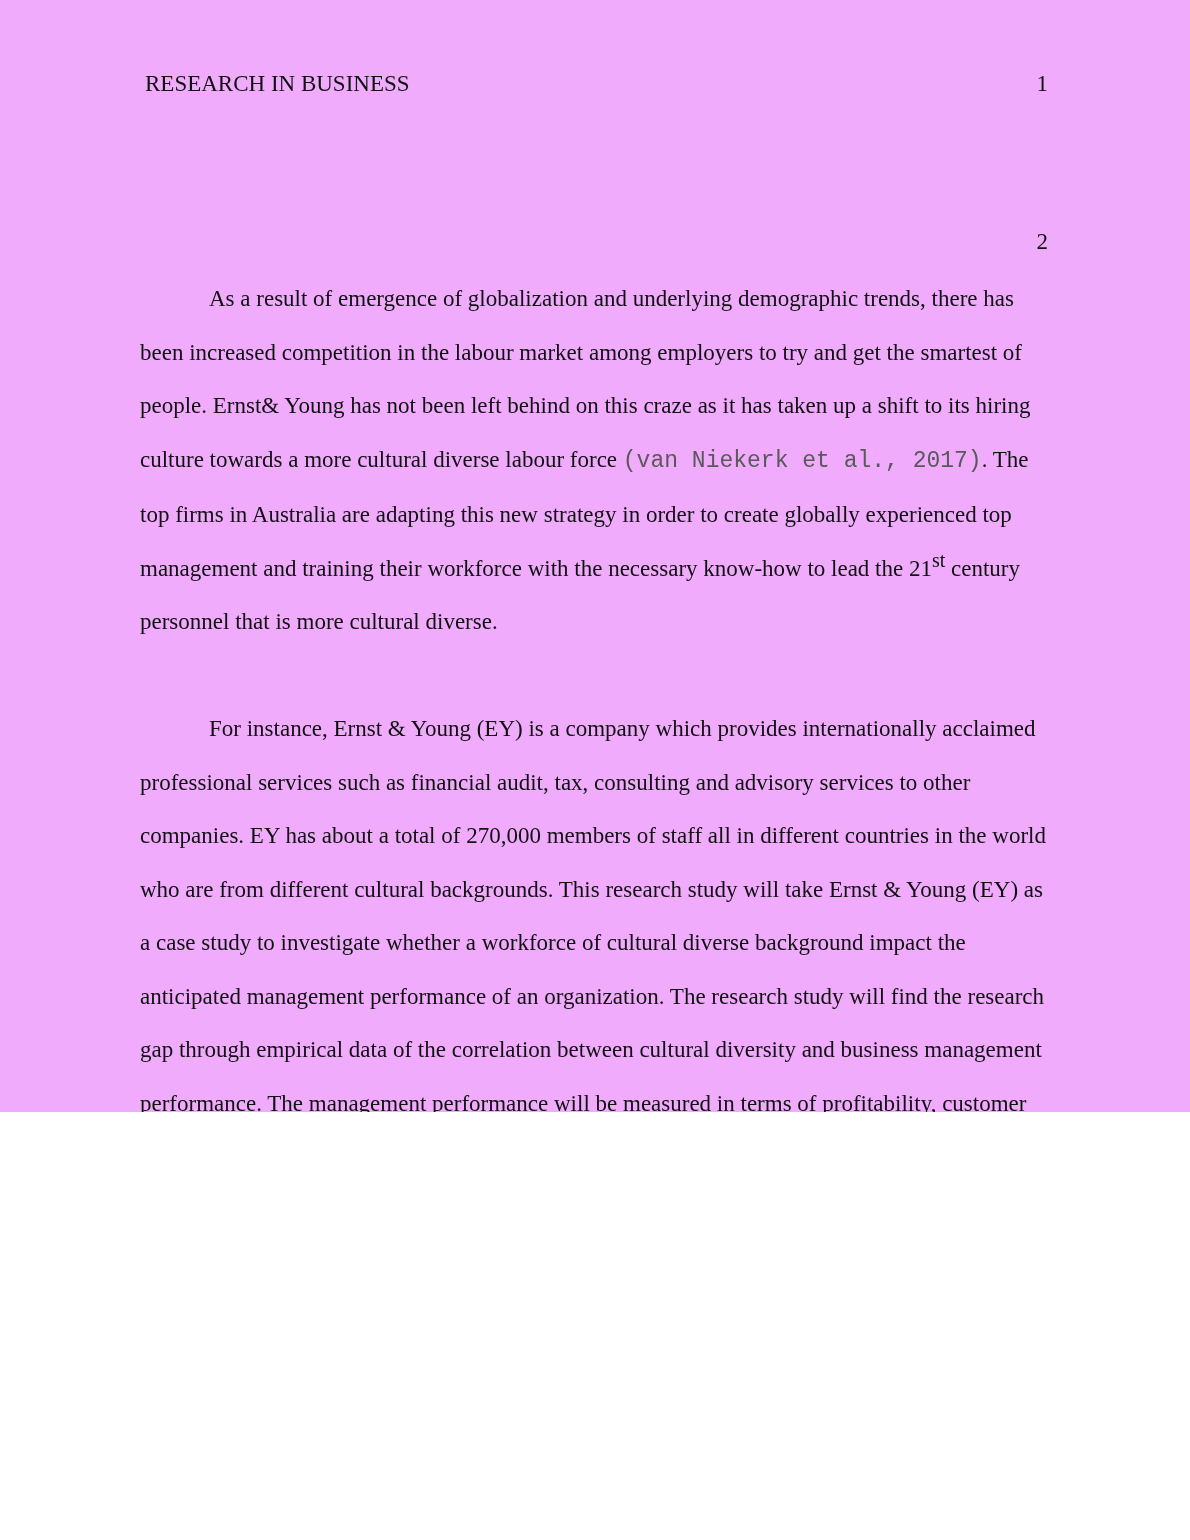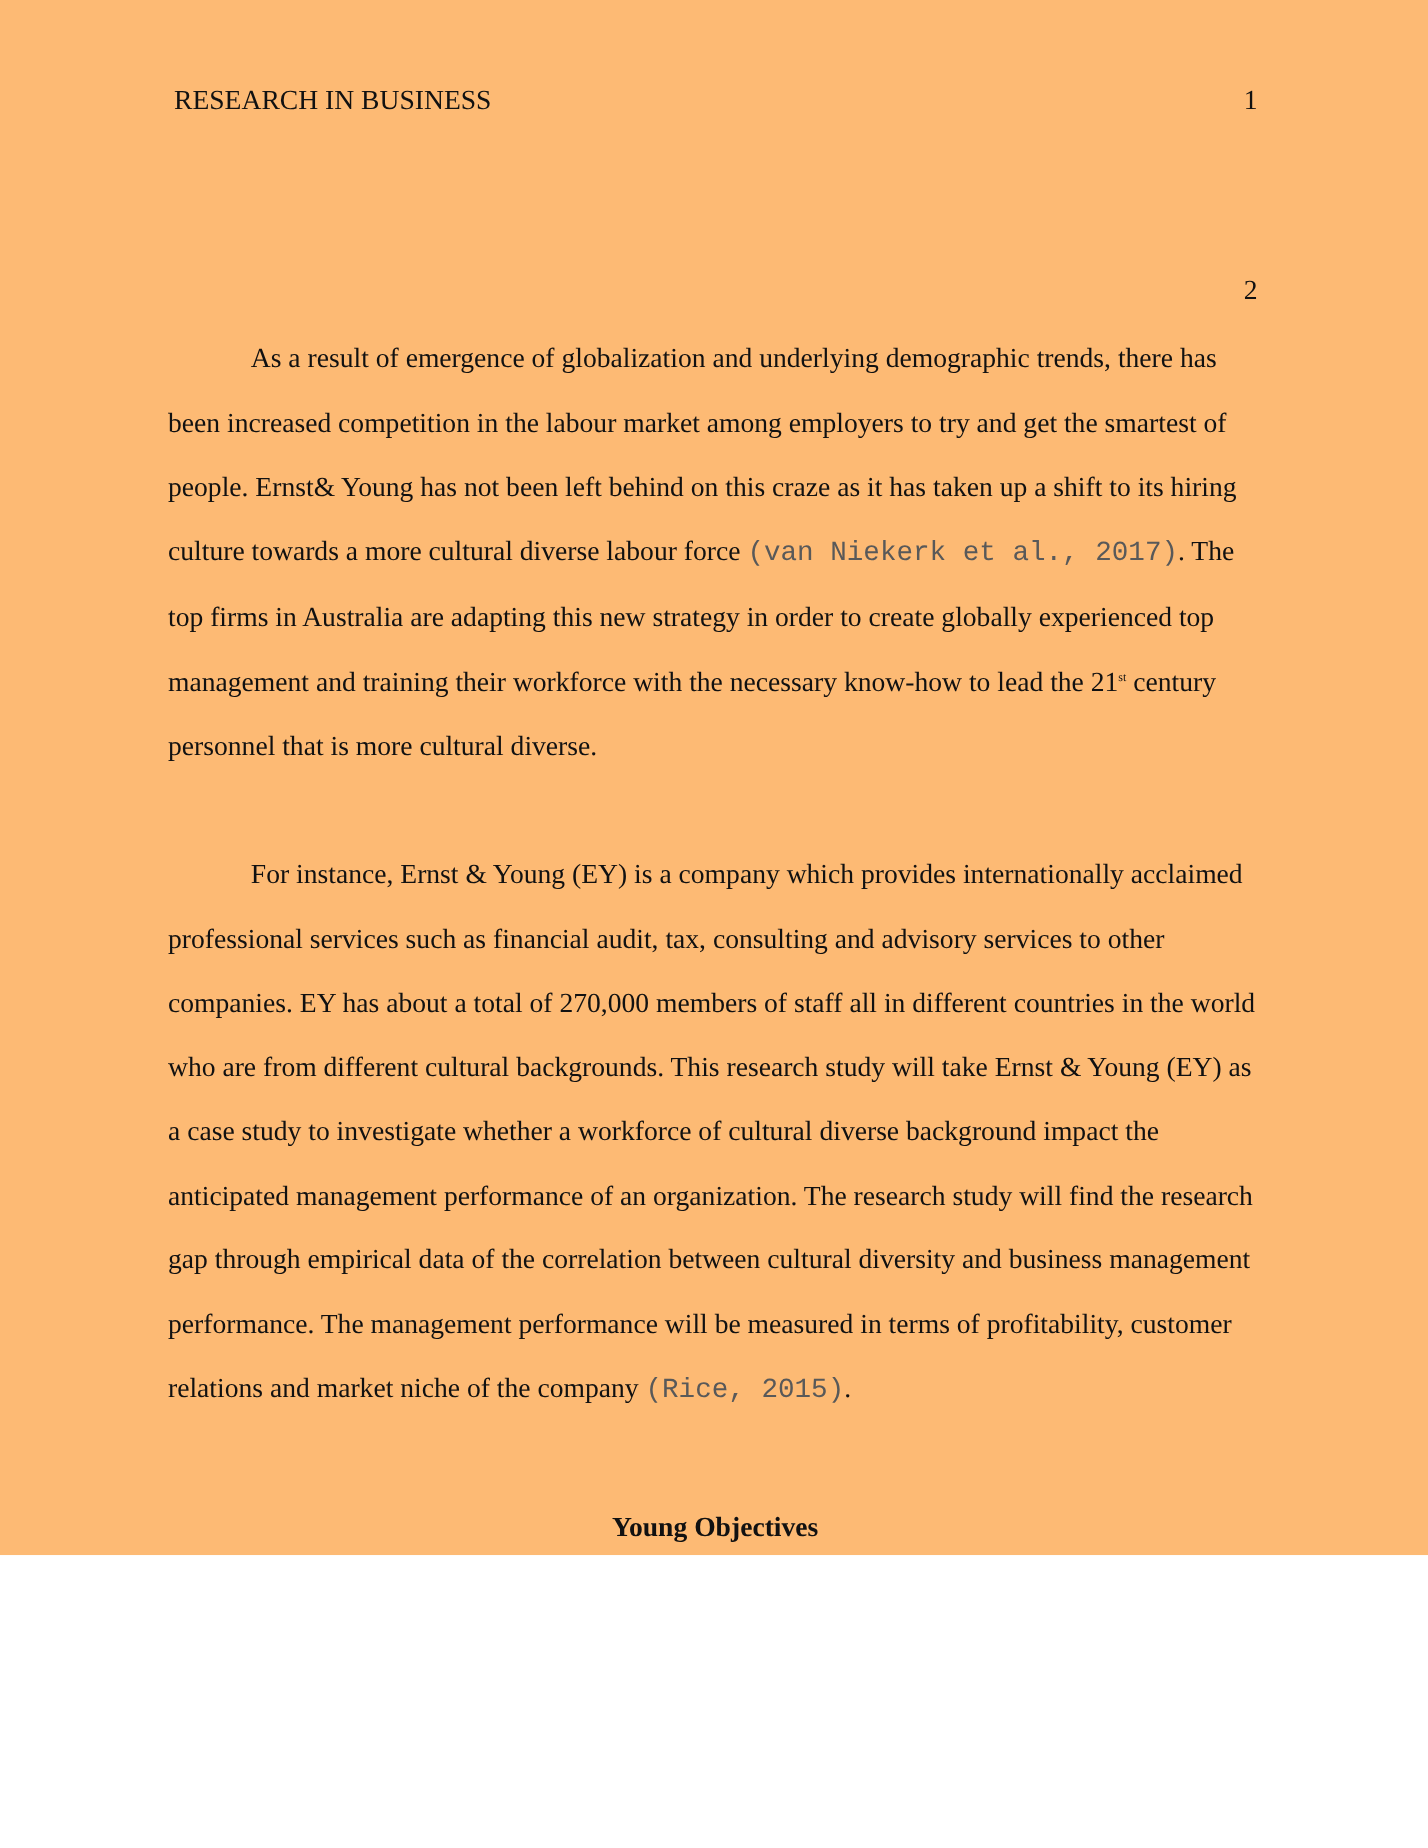--- a/index.html
+++ b/index.html
@@ -3,22 +3,22 @@
 <meta charset="utf-8">
 <style>
   html, body {
     margin: 0;
     padding: 0;
     background: #ffffff;
   }
   .page {
     position: relative;
     width: 1190px;
-    height: 1296px;
-    background: #fdba74;
+    height: 1112px;
+    background: #f0abfc;
     color: #111111;
     font-family: "Liberation Serif", "DejaVu Serif", serif;
     overflow: hidden;
   }
   .header {
     position: absolute;
     top: 70px;
     left: 145px;
     right: 142px;
     display: flex;
@@ -47,21 +47,21 @@
     text-indent: 69px;
   }
   .content p + p {
     margin-top: 53.5px;
   }
   .citation {
     color: #595959;
     font-family: Liberation Mono, monospace;
   }
   sup {
-    font-size: 10px;
+    font-size: 20px;
     line-height: 0;
     vertical-align: super;
   }
   .section-heading {
     margin-top: 60px !important;
     text-indent: 0 !important;
     text-align: center;
     font-weight: bold;
   }
 </style>

